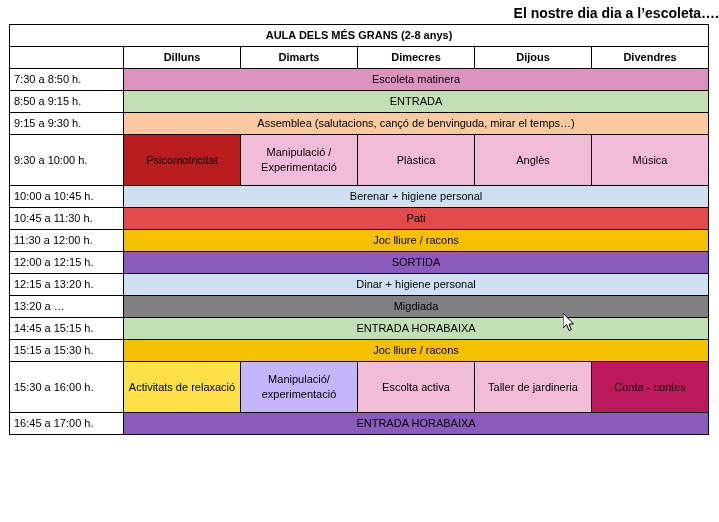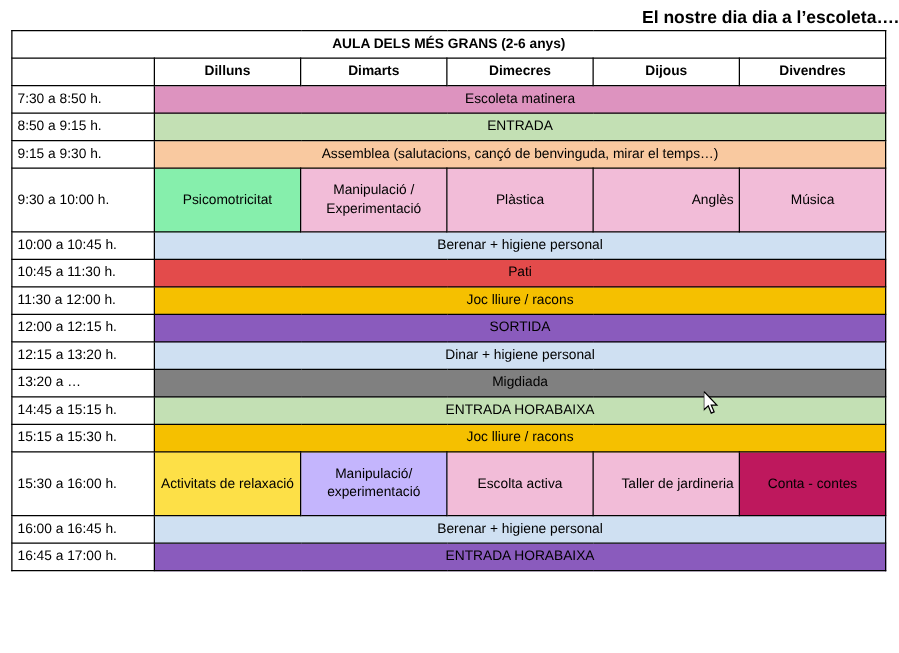--- a/index.html
+++ b/index.html
@@ -84,21 +84,21 @@
   <colgroup>
     <col class="col-time">
     <col class="col-day">
     <col class="col-day">
     <col class="col-day">
     <col class="col-day">
     <col class="col-day">
   </colgroup>
   <tbody>
     <tr class="header-row">
-      <td colspan="6">AULA DELS MÉS GRANS (2-6 anys)</td>
+      <td colspan="6">AULA DELS MÉS GRANS (2-8 anys)</td>
     </tr>
     <tr class="days-row">
       <td></td>
       <td>Dilluns</td>
       <td>Dimarts</td>
       <td>Dimecres</td>
       <td>Dijous</td>
       <td>Divendres</td>
     </tr>
   <tr>
@@ -108,24 +108,24 @@
       <tr>
         <td class="time-cell">8:50 a 9:15 h.</td>
         <td class="span-cell" colspan="5" style="background: rgb(195, 224, 180);">ENTRADA</td>
       </tr>
       <tr>
         <td class="time-cell">9:15 a 9:30 h.</td>
         <td class="span-cell" colspan="5" style="background: rgb(249, 201, 160);">Assemblea (salutacions, cançó de benvinguda, mirar el temps…)</td>
       </tr>
       <tr>
         <td class="time-cell">9:30 a 10:00 h.</td>
-        <td class="day-cell tall" style="background: #86efac;">Psicomotricitat</td>
+        <td class="day-cell tall" style="background: #b91c1c;">Psicomotricitat</td>
         <td class="day-cell tall" style="background: rgb(242, 188, 216);">Manipulació / Experimentació</td>
         <td class="day-cell tall" style="background: rgb(242, 188, 216);">Plàstica</td>
-        <td class="day-cell tall" style="background: rgb(242, 188, 216); text-align: right;">Anglès</td>
+        <td class="day-cell tall" style="background: rgb(242, 188, 216);">Anglès</td>
         <td class="day-cell tall" style="background: rgb(242, 188, 216);">Música</td>
       </tr>
       <tr>
         <td class="time-cell">10:00 a 10:45 h.</td>
         <td class="span-cell" colspan="5" style="background: rgb(207, 224, 242);">Berenar + higiene personal</td>
       </tr>
       <tr>
         <td class="time-cell">10:45 a 11:30 h.</td>
         <td class="span-cell" colspan="5" style="background: rgb(227, 75, 75);">Pati</td>
       </tr>
@@ -151,26 +151,22 @@
       </tr>
       <tr>
         <td class="time-cell">15:15 a 15:30 h.</td>
         <td class="span-cell" colspan="5" style="background: rgb(245, 192, 0);">Joc lliure / racons</td>
       </tr>
       <tr>
         <td class="time-cell">15:30 a 16:00 h.</td>
         <td class="day-cell tall" style="background: #fde047;">Activitats de relaxació</td>
         <td class="day-cell tall" style="background: #c4b5fd;">Manipulació/ experimentació</td>
         <td class="day-cell tall" style="background: rgb(242, 188, 216);">Escolta activa</td>
-        <td class="day-cell tall" style="background: rgb(242, 188, 216); text-align: right;">Taller de jardineria</td>
+        <td class="day-cell tall" style="background: rgb(242, 188, 216);">Taller de jardineria</td>
         <td class="day-cell tall" style="background: #be185d;">Conta - contes</td>
-      </tr>
-      <tr>
-        <td class="time-cell">16:00 a 16:45 h.</td>
-        <td class="span-cell" colspan="5" style="background: rgb(207, 224, 242);">Berenar + higiene personal</td>
       </tr>
       <tr>
         <td class="time-cell">16:45 a 17:00 h.</td>
         <td class="span-cell" colspan="5" style="background: rgb(138, 91, 189);">ENTRADA HORABAIXA</td>
       </tr>
     </tbody>
 </table>
 
 <svg class="cursor" viewBox="0 0 12 19">
   <polygon points="0,0 0,15 3.6,11.6 6,17.5 8.3,16.5 6,11 10.5,11" fill="#ffffff" stroke="#000000" stroke-width="1"></polygon>

